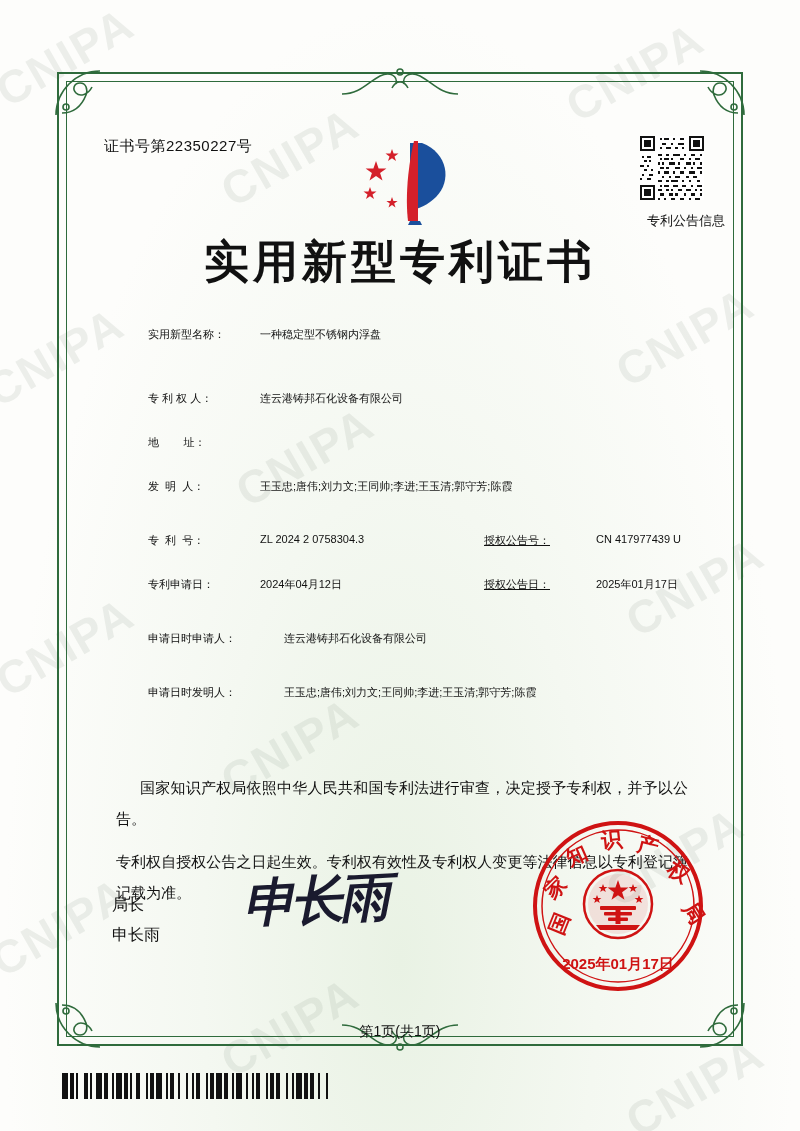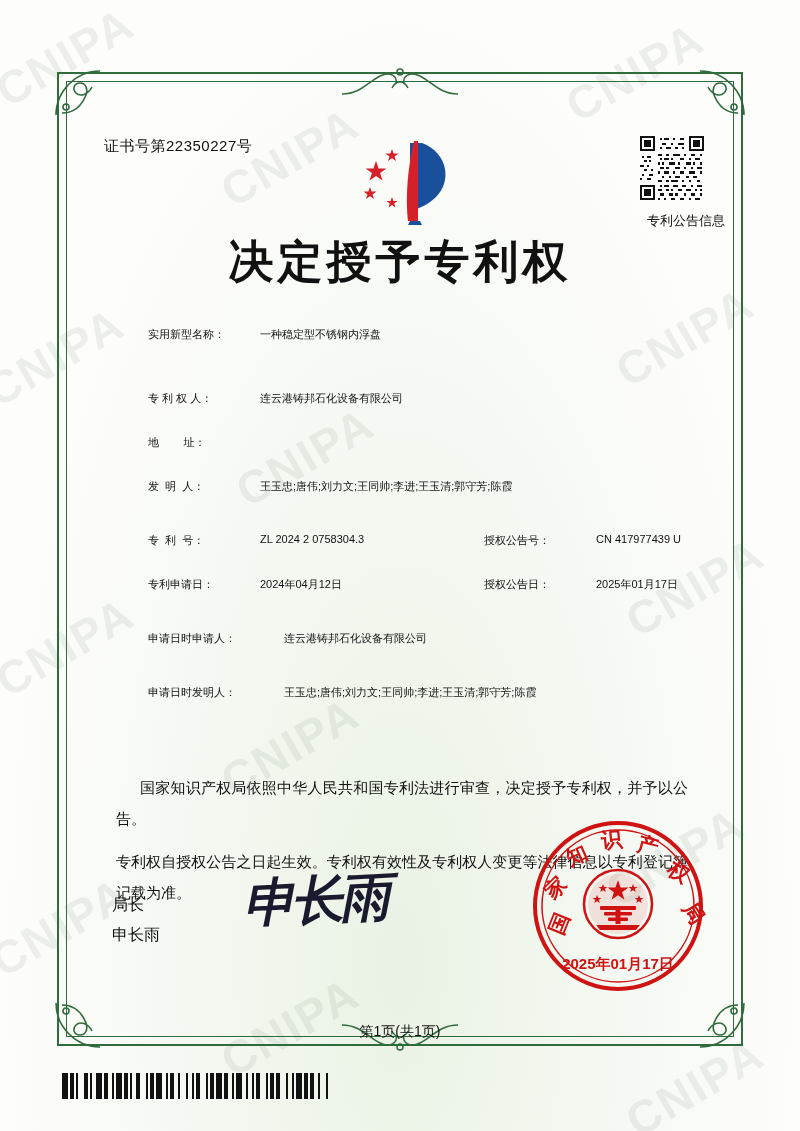--- a/index.html
+++ b/index.html
@@ -93,21 +93,21 @@
 
   .fields{
     position:absolute;left:112px;top:327px;right:104px;
     font-size:11px;color:#111;
     font-family:"Liberation Sans", sans-serif;
     margin-left:36px;
   }
   .row{position:relative;margin-bottom:24px;height:20px;}
   .lbl{position:absolute;left:0;top:0;white-space:pre;}
   .val{position:absolute;left:112px;top:0;white-space:nowrap;}
-  .lbl2{position:absolute;left:336px;top:0;white-space:pre;}
+  .lbl2{position:absolute;left:336px;top:0;white-space:pre;text-decoration:underline;}
   .val2{position:absolute;left:448px;top:0;white-space:nowrap;}
 
   .row-name{margin-bottom:44px;}
   .row-gap{margin-bottom:34px;text-align:center;}
 
   .statement{
     position:absolute;left:104px;right:100px;top:760px;
     font-size:15px;color:#111;line-height:31px;
     font-family:"Liberation Sans", sans-serif;
     text-align:justify;
@@ -350,21 +350,21 @@
             <rect x="11" y="28" width="1" height="1"></rect>
             <rect x="14" y="28" width="2" height="1"></rect>
             <rect x="18" y="28" width="2" height="1"></rect>
             <rect x="22" y="28" width="1" height="1"></rect>
             <rect x="25" y="28" width="2" height="1"></rect>
         </g>
       </svg>
     </div>
     <div class="qr-label">专利公告信息</div>
 
-    <div class="title">决定授予专利权</div>
+    <div class="title">实用新型专利证书</div>
 
     <div class="fields">
 
       <div class="row row-name">
         <span class="lbl">实用新型名称：</span>
         <span class="val">一种稳定型不锈钢内浮盘</span>
       </div>
 
       <div class="row">
         <span class="lbl">专 利 权 人：</span>

